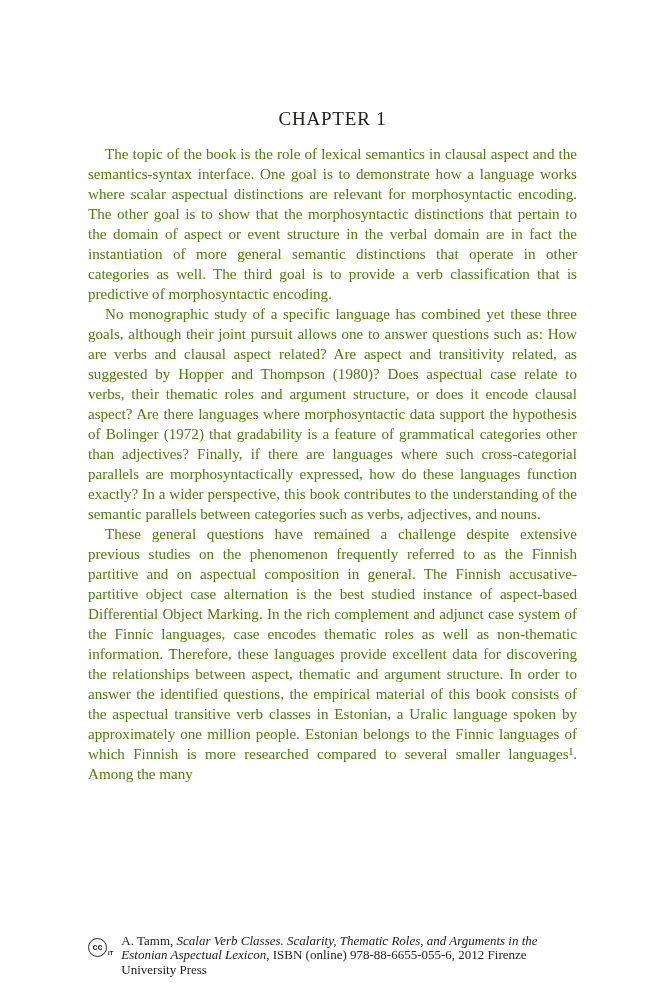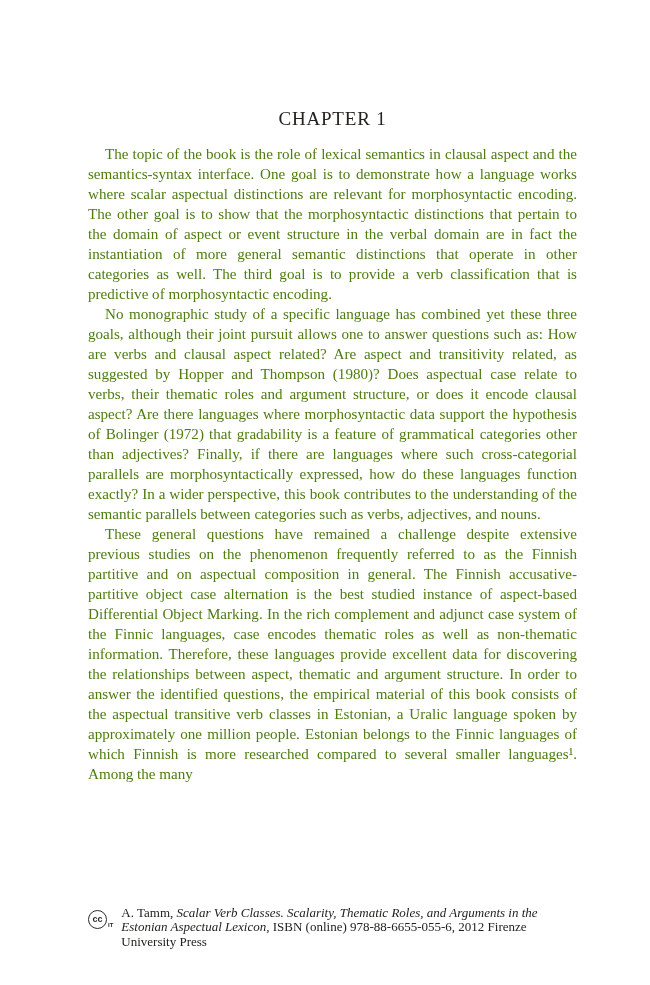--- a/index.html
+++ b/index.html
@@ -59,21 +59,21 @@
     -webkit-hyphens: auto;
   }
   .body-text p {
     margin: 0;
     padding: 0;
     text-indent: 17px;
   }
   .footer {
     position: absolute;
     left: 88px;
-    bottom: 36px;
+    bottom: 8px;
     width: 492px;
     display: flex;
     align-items: flex-start;
     gap: 8px;
   }
   .cc-badge {
     flex: 0 0 auto;
     display: inline-flex;
     align-items: flex-end;
     margin-top: 4px;

